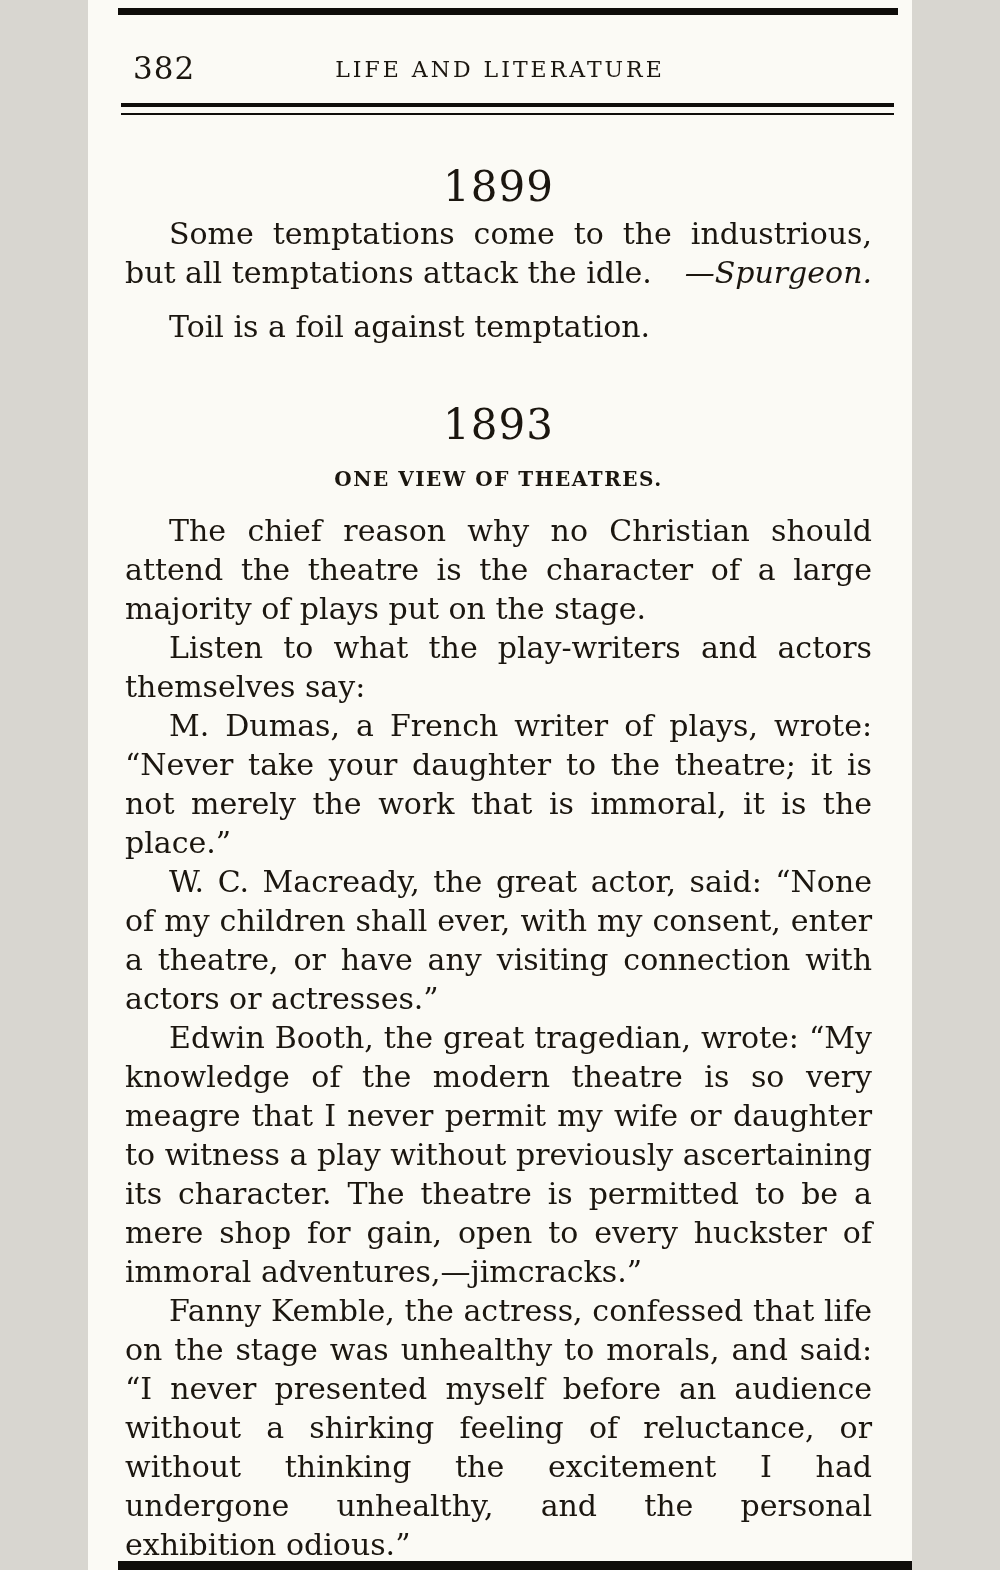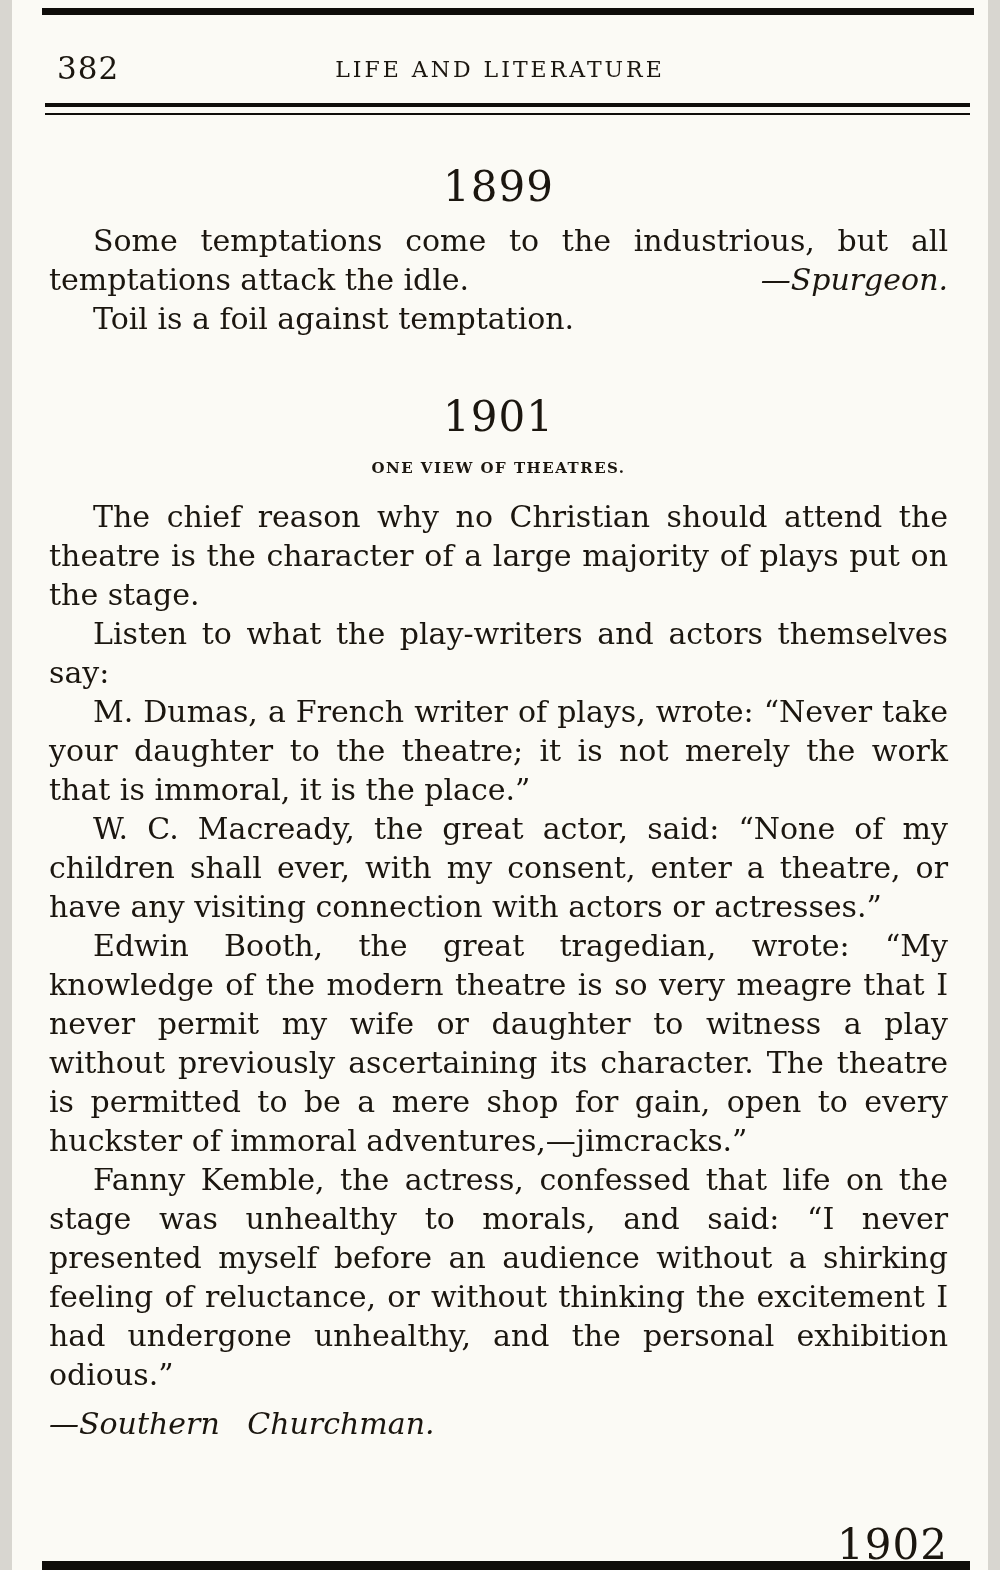--- a/index.html
+++ b/index.html
@@ -1,19 +1,19 @@
 <!DOCTYPE html>
 <html><head>
 <meta charset="utf-8">
 <style>
   * { margin:0; padding:0; box-sizing:border-box; }
   html,body { background:#d8d6d0; }
   .page {
     position:relative;
-    width:976px; height:1570px;
+    width:824px; height:1570px;
     margin:0 auto;
     background:#fbfaf5;
     color:#1b160f;
     font-family:"DejaVu Serif","Liberation Serif",serif;
     overflow:hidden;
   }
   .rule { position:absolute; background:#0f0d0a; }
   .top-rule   { top:8px;   left:30px; right:14px; height:7px; }
   .mid-rule-a { top:103px; left:33px; right:18px; height:4px; }
   .mid-rule-b { top:113px; left:33px; right:18px; height:2px; }
@@ -31,28 +31,28 @@
   .year { text-align:center; font-size:42px; letter-spacing:1px; }
   .y1899 { margin-top:12px; }
   .y1900 { margin-top:16px; }
   .y1901 { margin-top:54px; }
   .y1902 { margin-top:76px;text-align:right; }
 
   .para {
     font-size:30px; line-height:39px;
     text-align:justify; text-indent:44px;
   }
-  .p1899 { margin-top:10px; }
-  .p1900 { }
+  .p1899 { margin-top:3px; }
+  .p1900 { margin-top:15px; }
   .p1902 { margin-top:16px; }
   .body1901 { margin-top:20px; }
 
   .section-heading {
     margin-top:18px; text-align:center;
-    font-size:15px; font-weight:bold; letter-spacing:1.5px;
+    font-size:20px; font-weight:bold; letter-spacing:1.5px;
   }
 
   .attr-float { float:right; font-style:italic; text-indent:0; }
   .attr-line {
     margin-top:10px; text-align:left; padding-right:62px;
     font-size:30px; line-height:40px; font-style:italic; word-spacing:18px;
   }
 </style>
 </head>
 <body>
@@ -69,21 +69,21 @@
   <div class="rule mid-rule-a"></div>
   <div class="rule mid-rule-b"></div>
 
   <div class="content">
 
     <div class="year y1899">1899</div>
     <p class="para p1899"><span>Some temptations come to the industrious, but all temptations attack the idle.</span><span class="attr-float">—Spurgeon.</span></p>
 
     <p class="para p1900">Toil is a foil against temptation.</p>
 
-    <div class="year y1901">1901</div>
+    <div class="year y1901">1893</div>
     <div class="section-heading">ONE VIEW OF THEATRES.</div>
 
     <div class="body1901">
       <p class="para">The chief reason why no Christian should attend the theatre is the character of a large majority of plays put on the stage.</p>
       <p class="para">Listen to what the play-writers and actors themselves say:</p>
       <p class="para">M. Dumas, a French writer of plays, wrote: “Never take your daughter to the theatre; it is not merely the work that is immoral, it is the place.”</p>
       <p class="para">W. C. Macready, the great actor, said: “None of my children shall ever, with my consent, enter a theatre, or have any visiting connection with actors or actresses.”</p>
       <p class="para">Edwin Booth, the great tragedian, wrote: “My knowledge of the modern theatre is so very meagre that I never permit my wife or daughter to witness a play without previously ascertaining its character. The theatre is permitted to be a mere shop for gain, open to every huckster of immoral adventures,—jimcracks.”</p>
       <p class="para">Fanny Kemble, the actress, confessed that life on the stage was unhealthy to morals, and said: “I never presented myself before an audience without a shirking feeling of reluctance, or without thinking the excitement I had undergone unhealthy, and the personal exhibition odious.”</p>
     </div>

